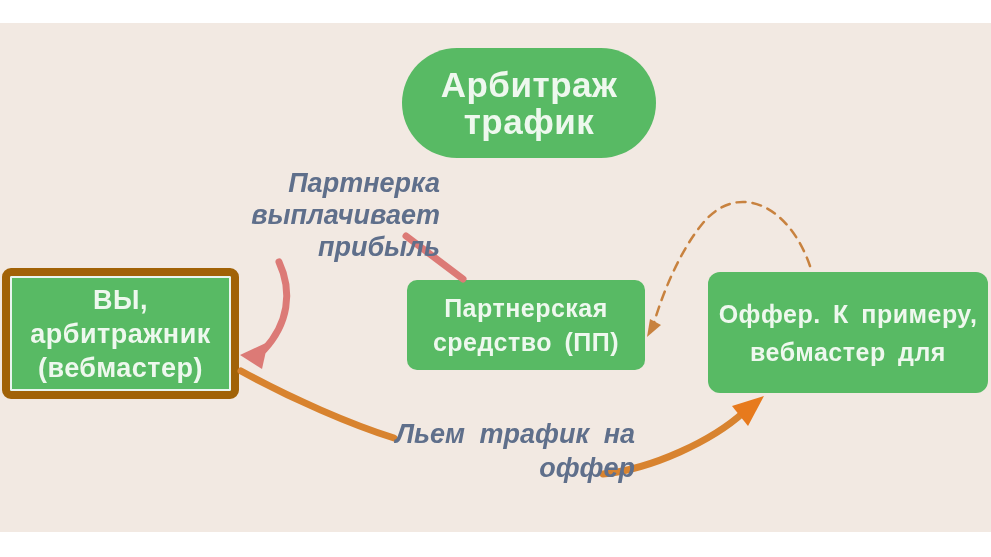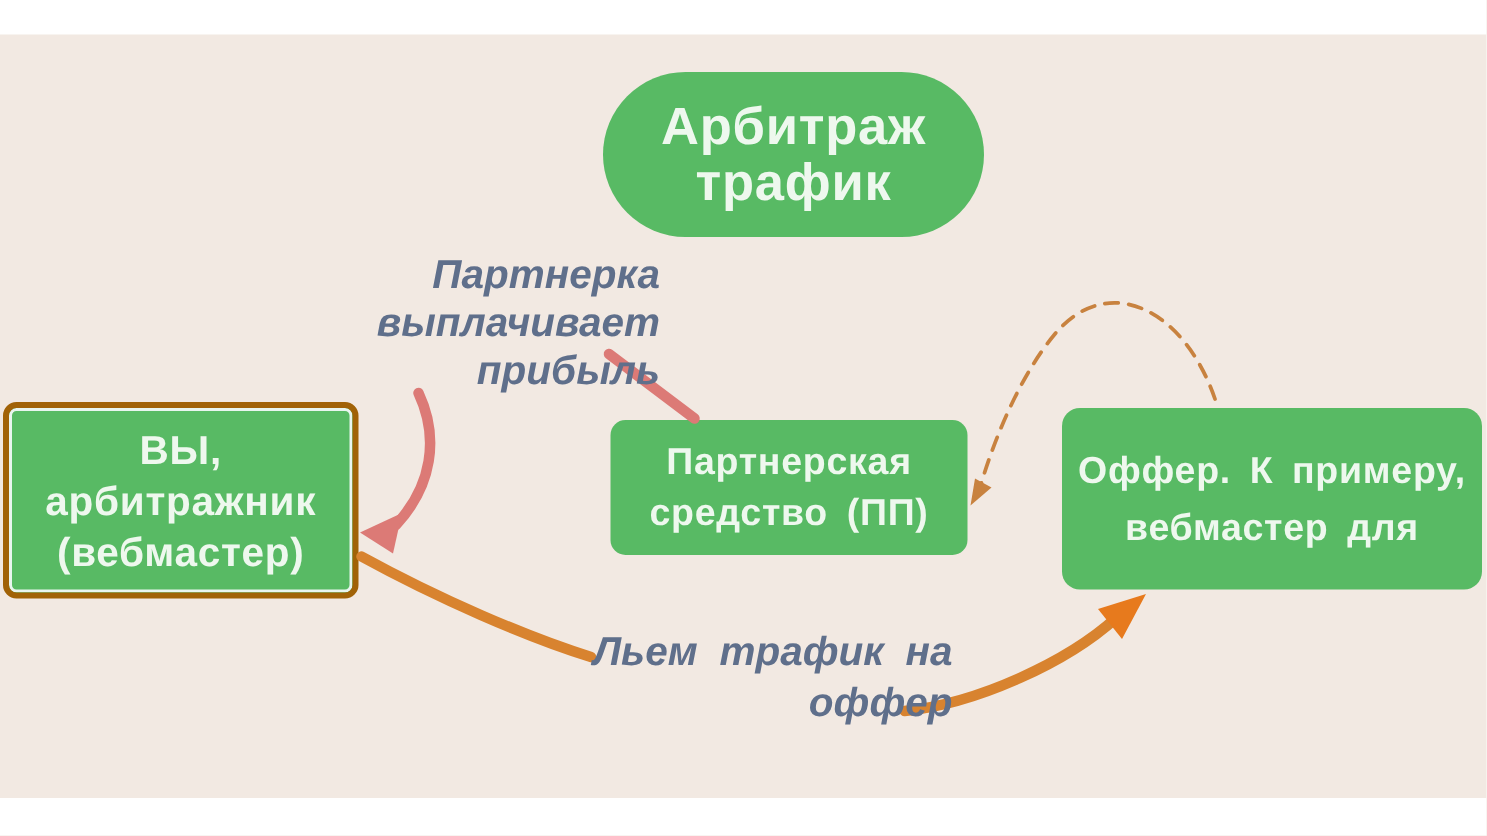--- a/index.html
+++ b/index.html
@@ -35,21 +35,21 @@
   .node-root {
     left: 402px; top: 48px;
     width: 254px; height: 110px;
     border-radius: 55px;
     font-size: 35px; line-height: 37px;
   }
   .node-you {
     left: 2px; top: 268px;
     width: 237px; height: 131px;
     border-radius: 9px;
-    border: 4px solid #a16207;
+    border: 8px solid #a16207;
     box-shadow: inset 0 0 0 2px #e9f5ef;
     font-size: 27px; line-height: 34px;
   }
   .node-pp {
     left: 407px; top: 280px;
     width: 238px; height: 90px;
     border-radius: 10px;
     font-size: 25px; line-height: 34px;
   }
   .node-offer {

